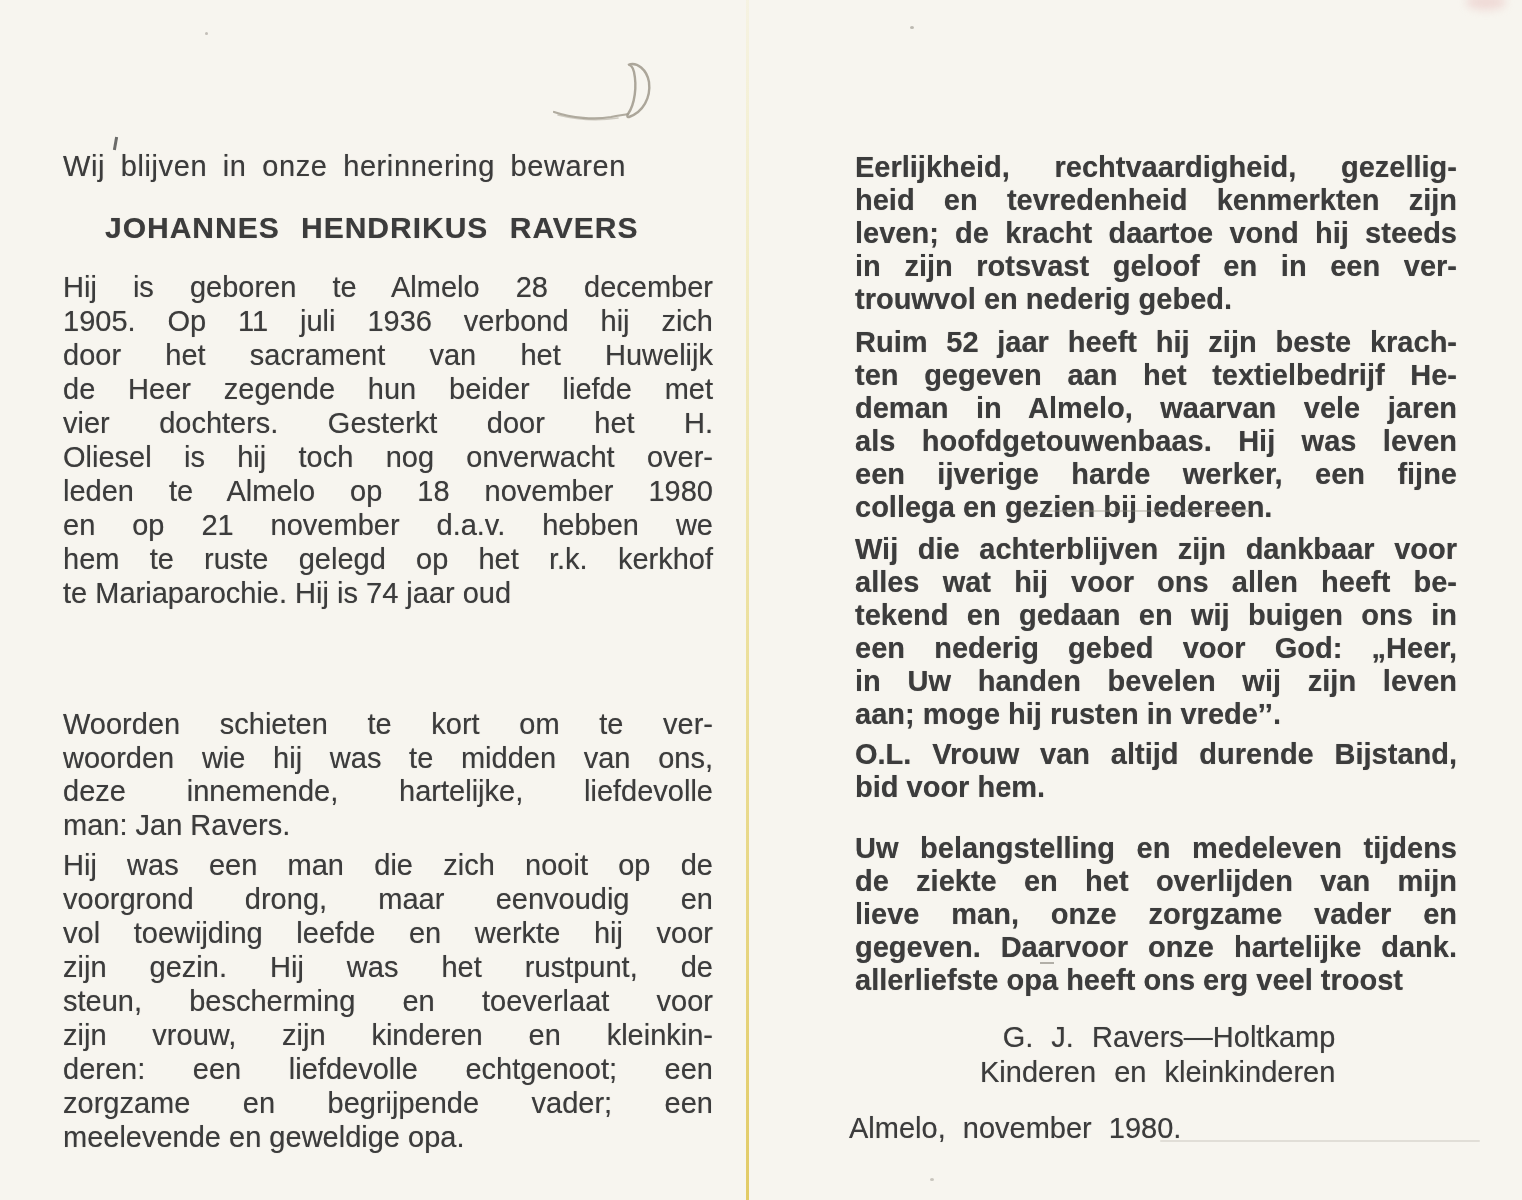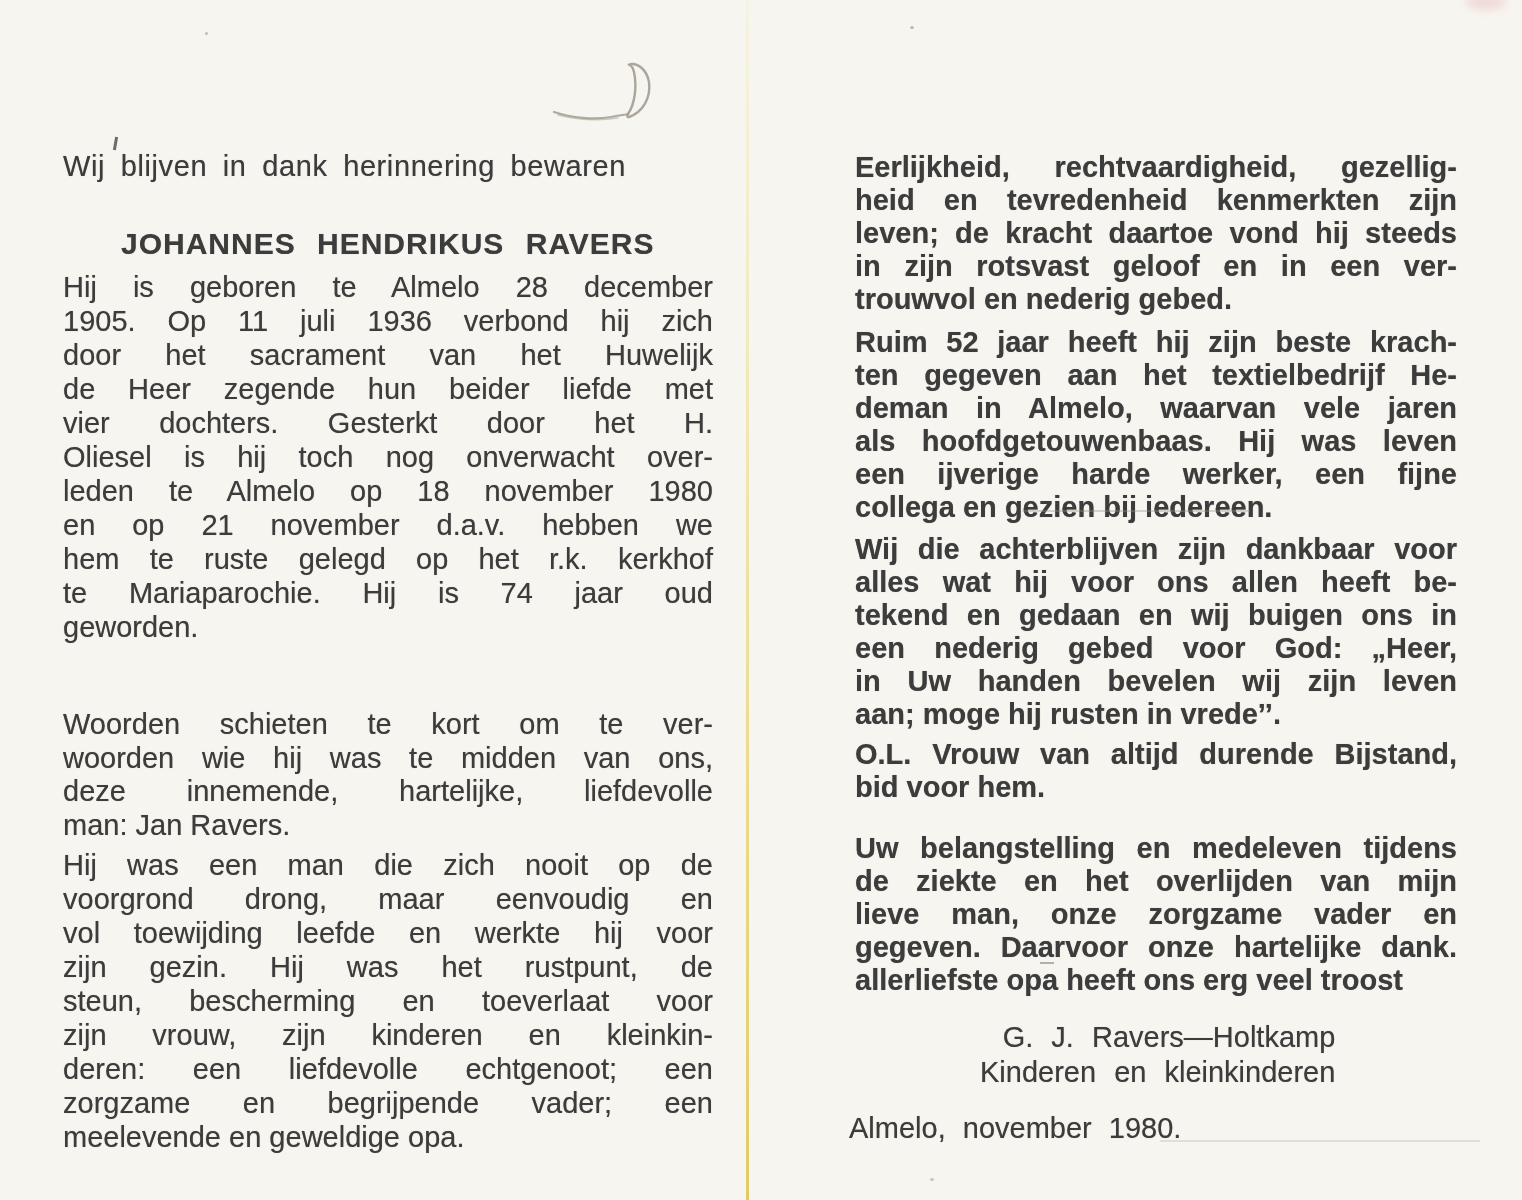--- a/index.html
+++ b/index.html
@@ -10,21 +10,21 @@
     color:var(--ink,#3c3c3c);
   }
   .col{position:absolute;top:0;height:1200px;}
   .col-left{left:63px;width:650px;}
   .col-right{left:855px;width:602px;}
   .intro{
     position:absolute;left:0;top:150px;width:100%;
     font-size:29px;letter-spacing:.6px;word-spacing:7px;white-space:nowrap;
   }
   .name{
-    position:absolute;left:42px;top:211px;margin:16px;
+    position:absolute;left:42px;top:211px;margin:0;
     font-size:30px;font-weight:bold;letter-spacing:1px;word-spacing:12px;white-space:nowrap;
   }
   .para{position:absolute;left:0;width:100%;font-size:29px;}
   .col-left .para{line-height:34px;}
   .col-right .para{line-height:33px;font-weight:bold;}
   .para .line{text-align:justify;text-align-last:justify;}
   .para .line:last-child{text-align-last:left;}
   .scan .line, .intro, .name, .signature, .dateline{
     text-shadow:0 0 .7px rgba(58,58,58,.6);
   }
@@ -65,34 +65,33 @@
 
   <div class="pencil-mark">
     <svg width="116" height="74" viewBox="0 0 116 74">
       <path class="pencil-stroke" stroke-width="2.2" opacity="0.85" d="M6,54 C24,60 46,62 63,59 C71,57 77,57 80,56"></path>
       <path class="pencil-stroke" stroke-width="1.6" opacity="0.5" d="M10,57 C30,62 50,63 70,60"></path>
       <path class="pencil-stroke" stroke-width="2.4" opacity="0.9" d="M80,56 C87,46 89,28 86,14 C85,9 82,6 80,7 C89,3 99,12 101,24 C103,40 95,54 81,59 C79,59.5 79,57.5 80,56"></path>
     </svg>
   </div>
 
   <section class="col col-left">
-    <div class="intro">Wij blijven in dank herinnering bewaren</div>
+    <div class="intro">Wij blijven in onze herinnering bewaren</div>
     <h1 class="name">JOHANNES HENDRIKUS RAVERS</h1>
     <div class="para" style="top:270px;">
         <div class="line">Hij is geboren te Almelo 28 december</div>
         <div class="line">1905. Op 11 juli 1936 verbond hij zich</div>
         <div class="line">door het sacrament van het Huwelijk</div>
         <div class="line">de Heer zegende hun beider liefde met</div>
         <div class="line">vier dochters. Gesterkt door het H.</div>
         <div class="line">Oliesel is hij toch nog onverwacht over-</div>
         <div class="line">leden te Almelo op 18 november 1980</div>
         <div class="line">en op 21 november d.a.v. hebben we</div>
         <div class="line">hem te ruste gelegd op het r.k. kerkhof</div>
         <div class="line">te Mariaparochie. Hij is 74 jaar oud</div>
-        <div class="line">geworden.</div>
       </div>
     <div class="para" style="top:708px; line-height:33.5px;">
         <div class="line">Woorden schieten te kort om te ver-</div>
         <div class="line">woorden wie hij was te midden van ons,</div>
         <div class="line">deze innemende, hartelijke, liefdevolle</div>
         <div class="line">man: Jan Ravers.</div>
       </div>
     <div class="para" style="top:848px;">
         <div class="line">Hij was een man die zich nooit op de</div>
         <div class="line">voorgrond drong, maar eenvoudig en</div>

